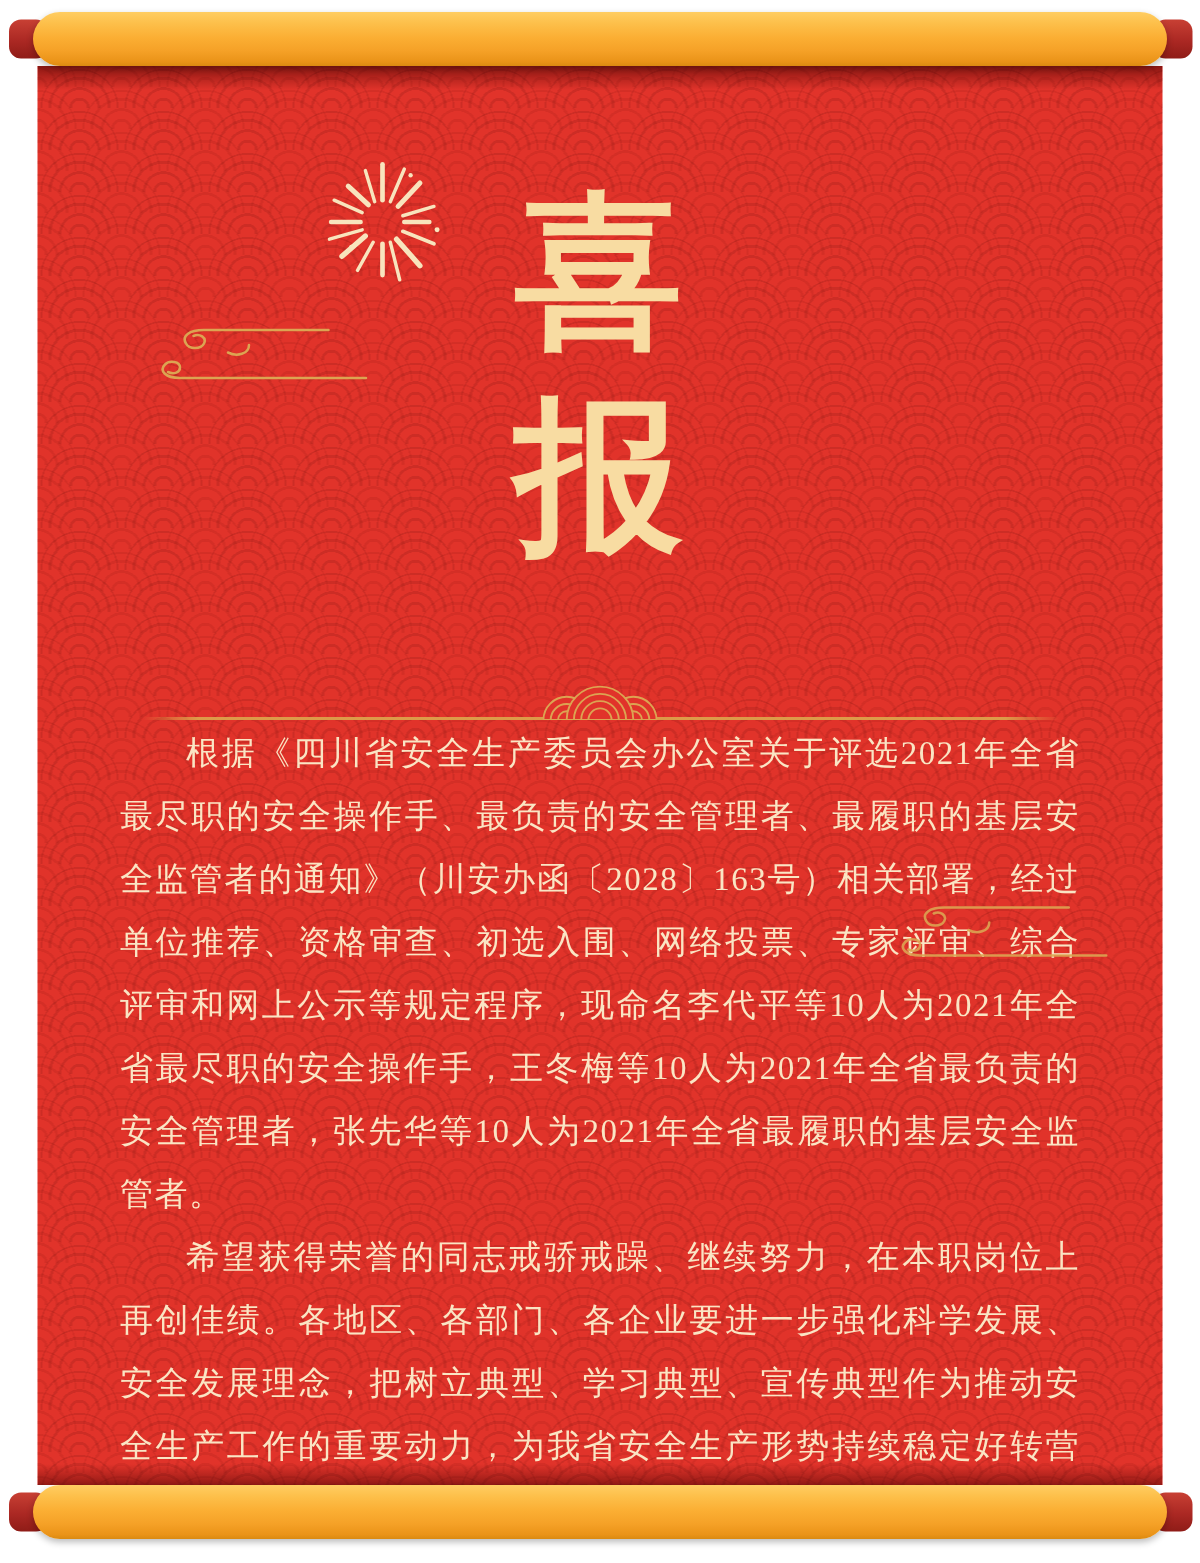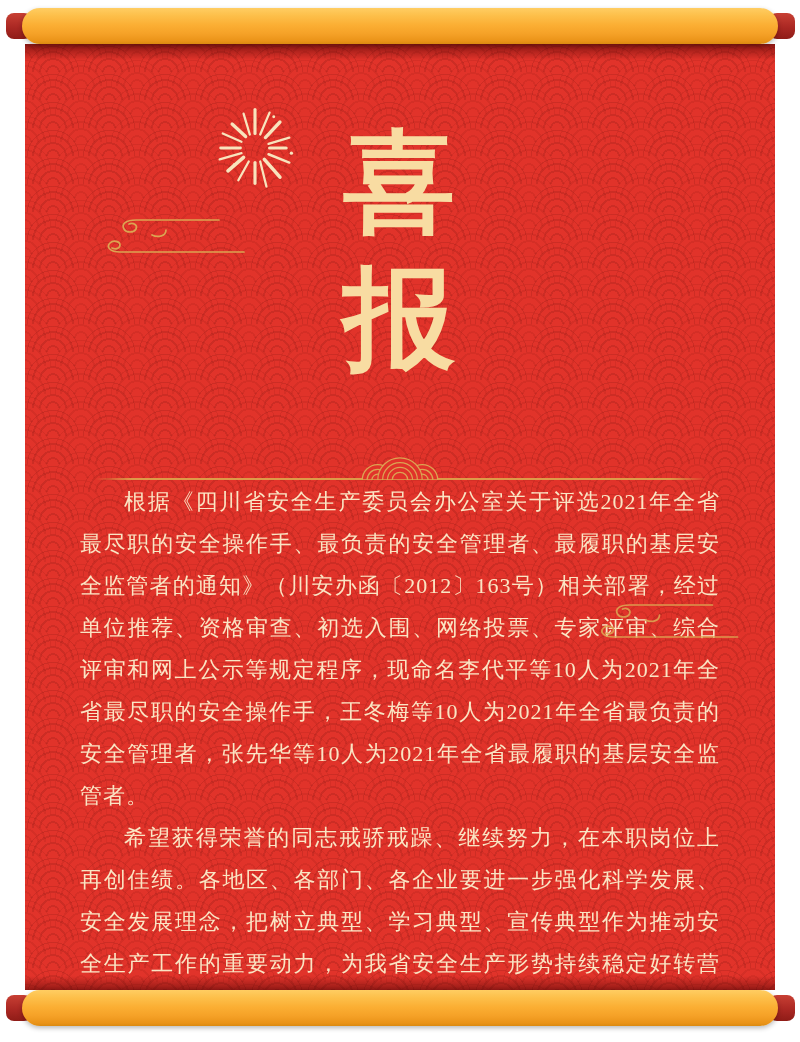--- a/index.html
+++ b/index.html
@@ -143,21 +143,21 @@
 
     <svg class="cloud right" viewBox="0 0 150 45">
       <g stroke="#dca452" stroke-width="1.7" fill="none" stroke-linecap="round" opacity="0.9">
         <path d="M121 7 H38 c-10 0 -15 4 -12 9 c2 4 10 4 12 0 c2 -4 -3 -7 -7 -5"></path>
         <path d="M54 22 c6 3 14 1 14 -5"></path>
         <path d="M146 39 H22 c-10 0 -14 -5 -10 -9 c3 -3 10 -2 10 2 c0 3 -4 5 -8 3"></path>
       </g>
     </svg>
 
     <div class="content">
-      <p>根据《四川省安全生产委员会办公室关于评选2021年全省最尽职的安全操作手、最负责的安全管理者、最履职的基层安全监管者的通知》（川安办函〔2012〕163号）相关部署，经过单位推荐、资格审查、初选入围、网络投票、专家评审、综合评审和网上公示等规定程序，现命名李代平等10人为2021年全省最尽职的安全操作手，王冬梅等10人为2021年全省最负责的安全管理者，张先华等10人为2021年全省最履职的基层安全监管者。</p>
+      <p>根据《四川省安全生产委员会办公室关于评选2021年全省最尽职的安全操作手、最负责的安全管理者、最履职的基层安全监管者的通知》（川安办函〔2028〕163号）相关部署，经过单位推荐、资格审查、初选入围、网络投票、专家评审、综合评审和网上公示等规定程序，现命名李代平等10人为2021年全省最尽职的安全操作手，王冬梅等10人为2021年全省最负责的安全管理者，张先华等10人为2021年全省最履职的基层安全监管者。</p>
       <p>希望获得荣誉的同志戒骄戒躁、继续努力，在本职岗位上再创佳绩。各地区、各部门、各企业要进一步强化科学发展、安全发展理念，把树立典型、学习典型、宣传典型作为推动安全生产工作的重要动力，为我省安全生产形势持续稳定好转营造良好氛围。</p>
     </div>
 
   </div>
 
   <div class="knob bl"></div>
   <div class="knob br"></div>
 
   <div class="rod bottom"></div>
 

